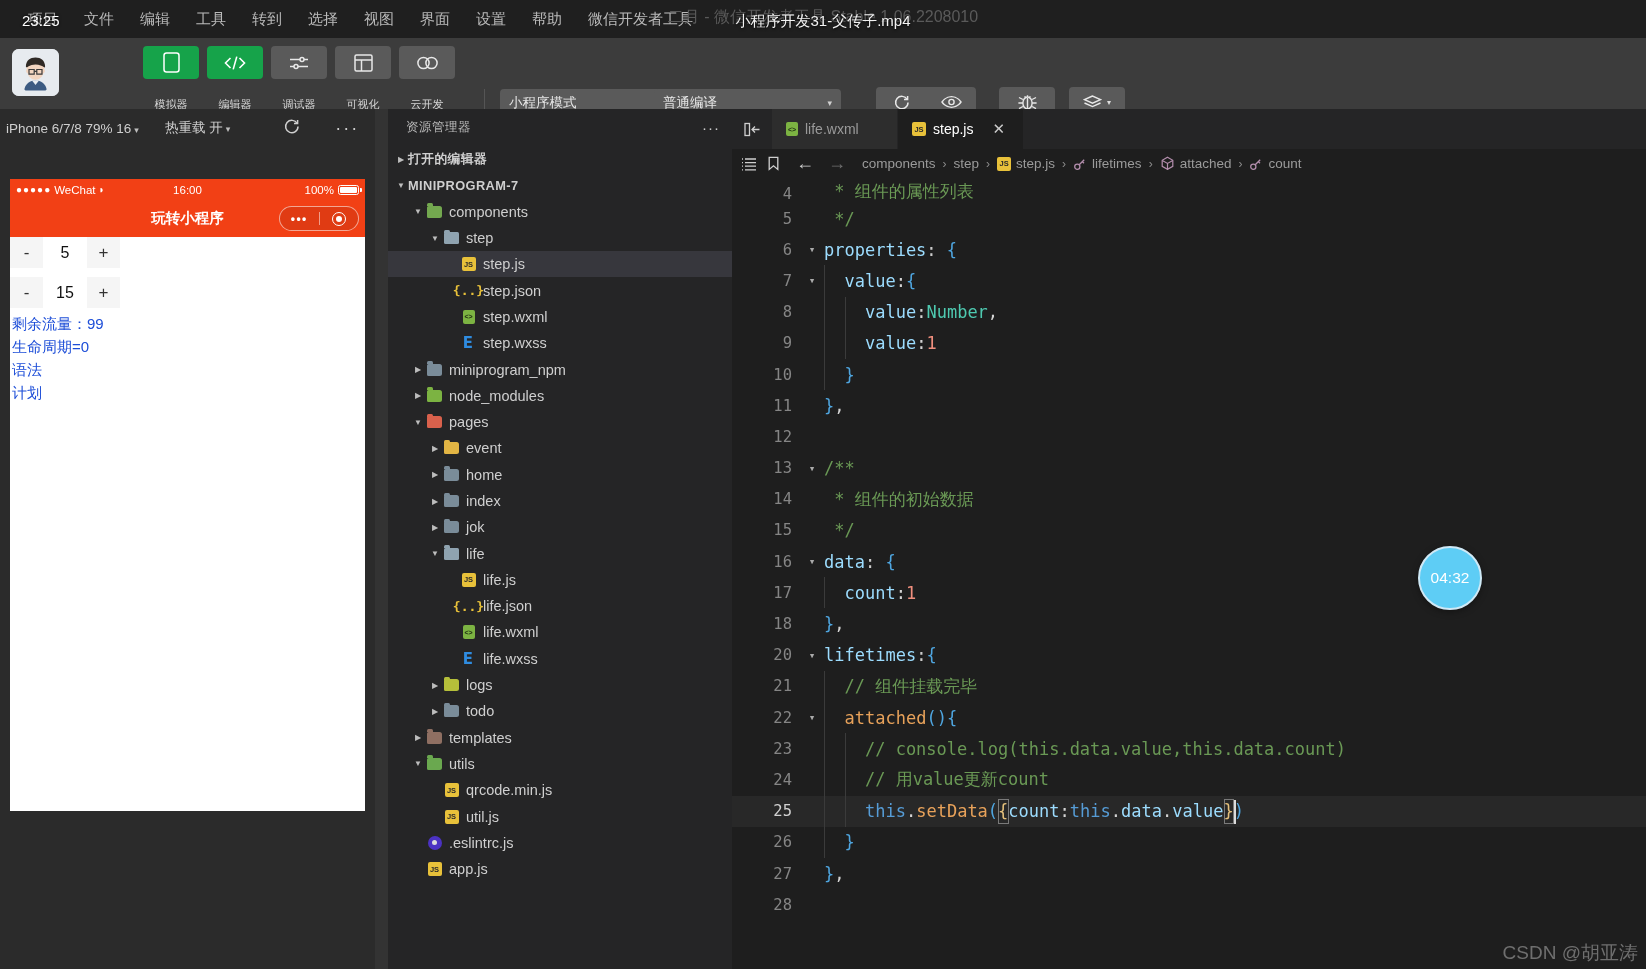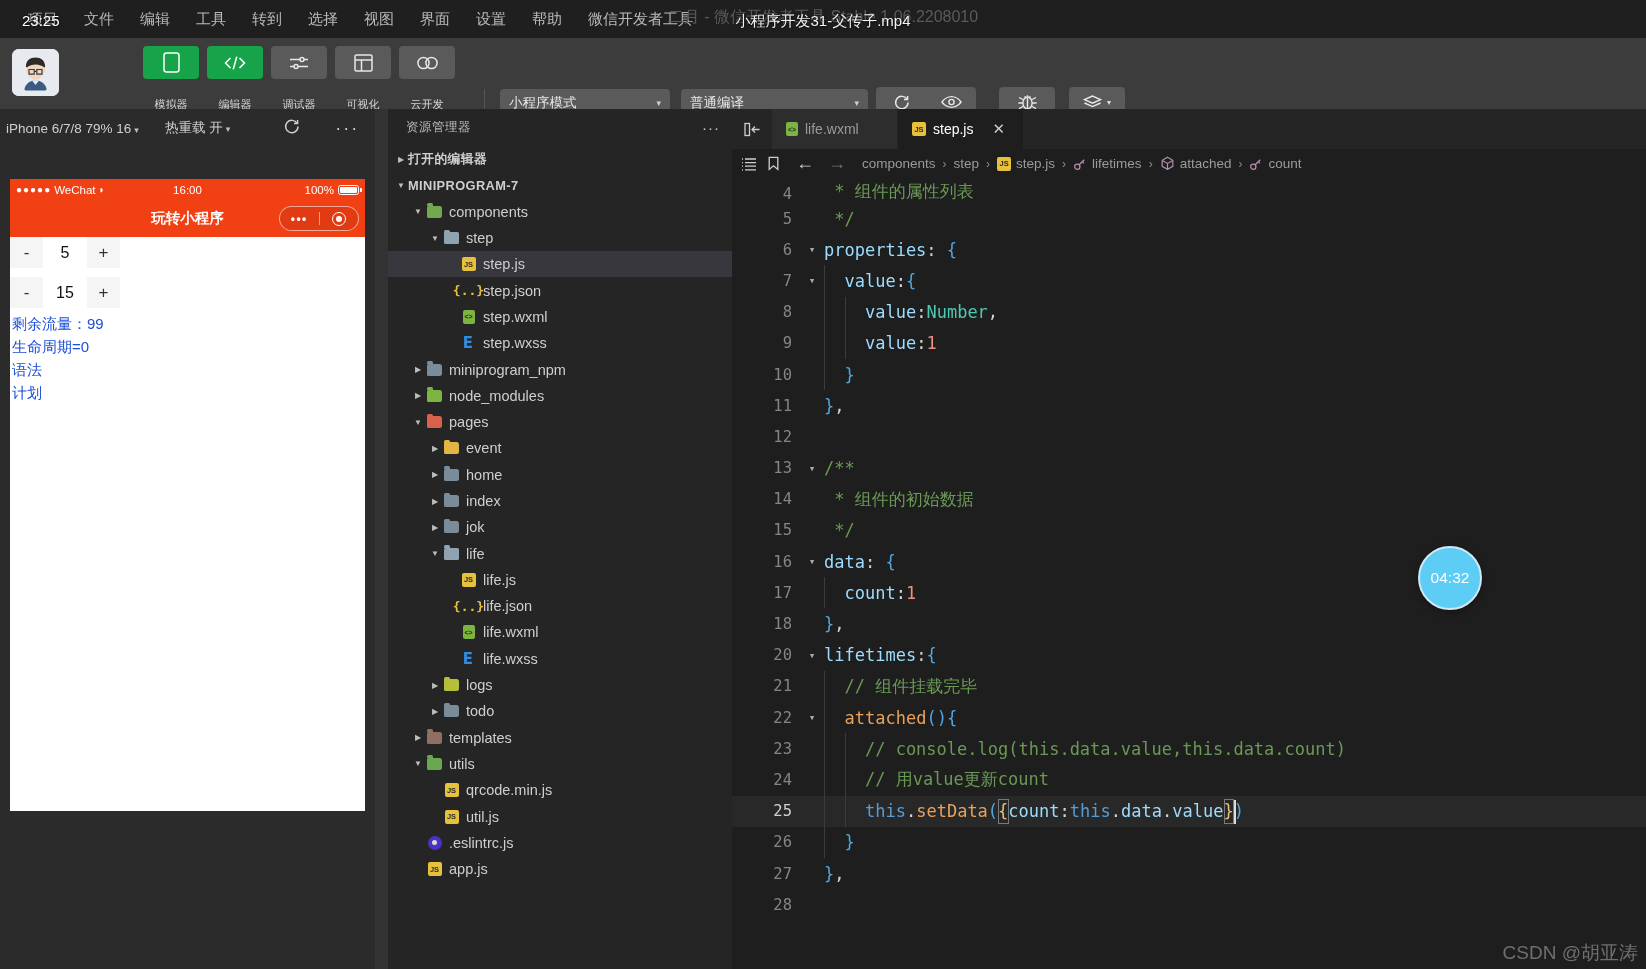--- a/index.html
+++ b/index.html
@@ -311,21 +311,21 @@
         </div>
       </div>
 
     <div class="sep-vert" style="left:484px; top:51px; height:28px;"></div>
 
     <div class="sel" id="mode-select" style="left:500px; width:170px;">
       <span>小程序模式</span>
       <span class="caret">▾</span>
     </div>
     <div class="sep-vert" style="left:683px; top:51px; height:28px;"></div>
-    <div class="sel" id="compile-select" style="left:681px; width:187px;align-items:center;">
+    <div class="sel" id="compile-select" style="left:654px; width:187px;align-items:center;">
       <span>普通编译</span>
       <span class="caret">▾</span>
     </div>
 
     <div class="rbtn-group" id="rbtn-group" style="left:876px; top:49px;">
         <div class="rbtn-wrap">
           <div class="rbtn first" style="margin-left: 0px;">
             <svg width="19" height="19" viewBox="0 0 19 19" fill="none" stroke="#e8e8e8" stroke-width="1.5">
               <path d="M15.2 6.5A6.2 6.2 0 1 0 16 9.5"></path>
               <path d="M15.6 3v3.6h-3.6"></path>

